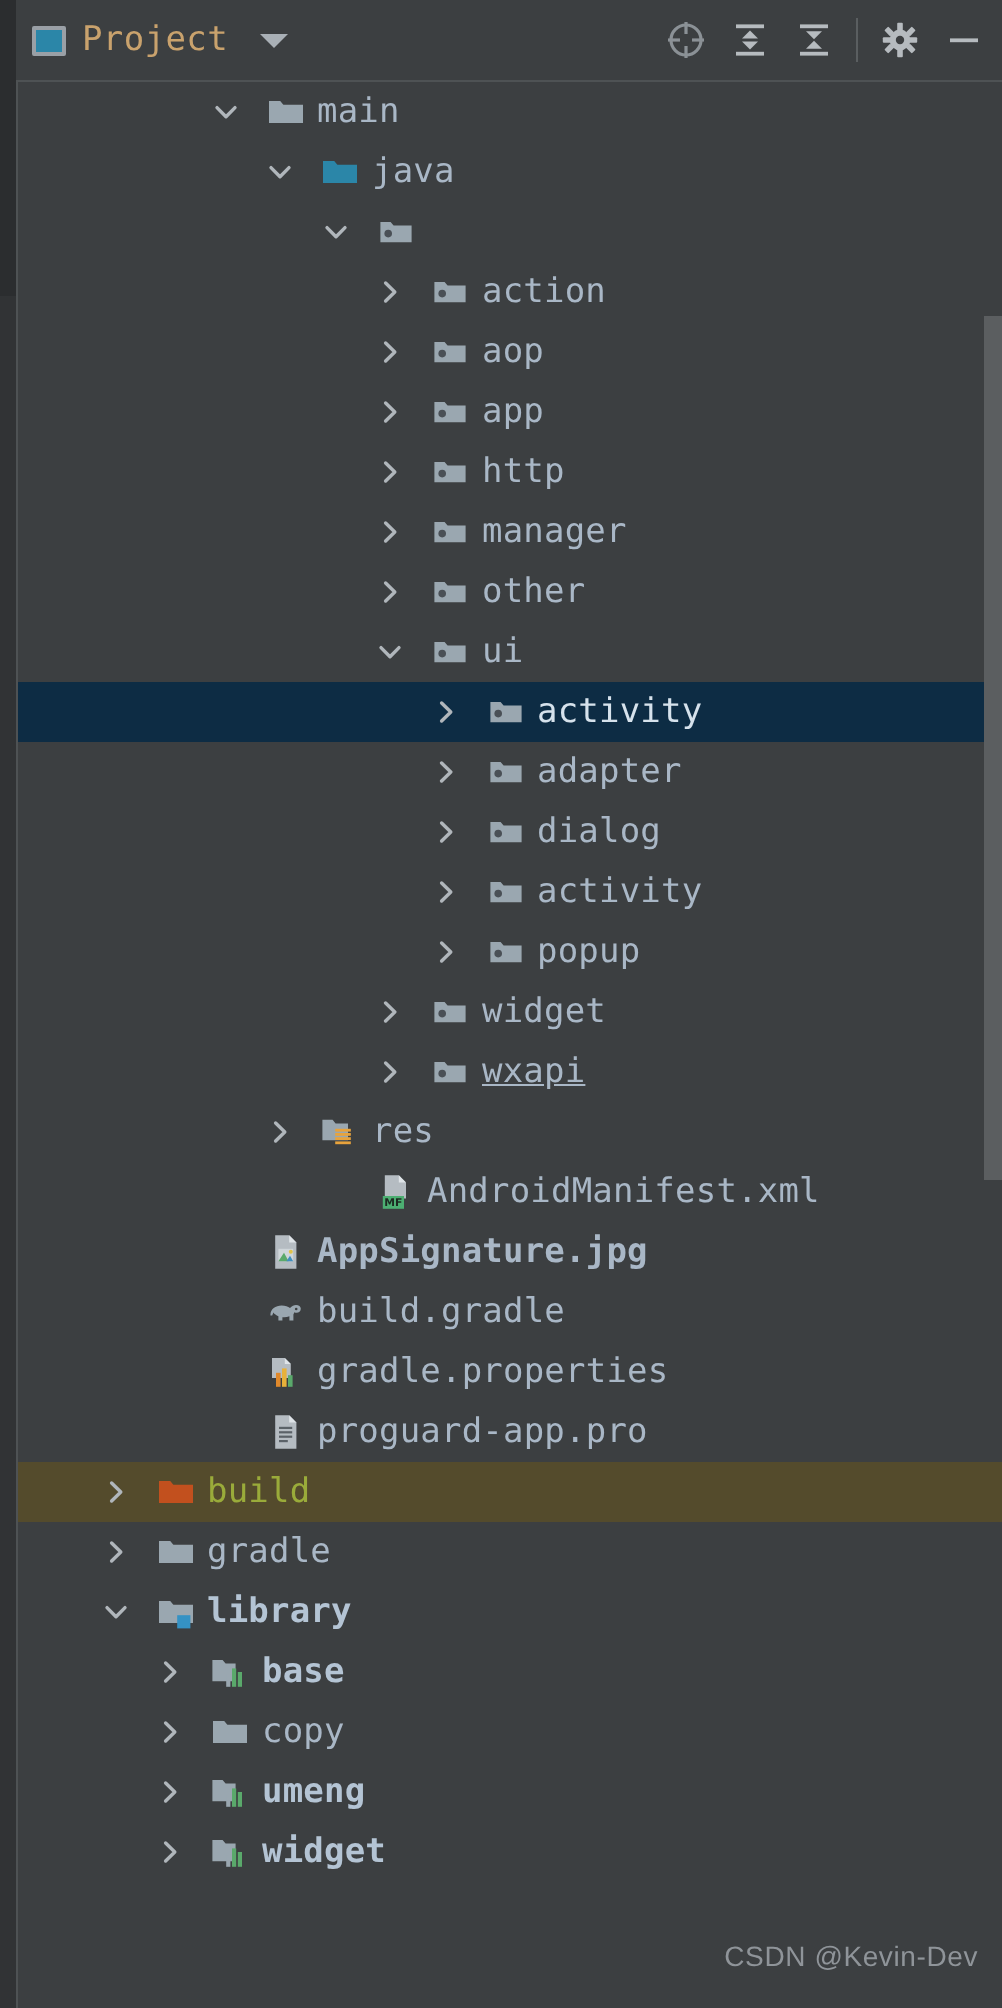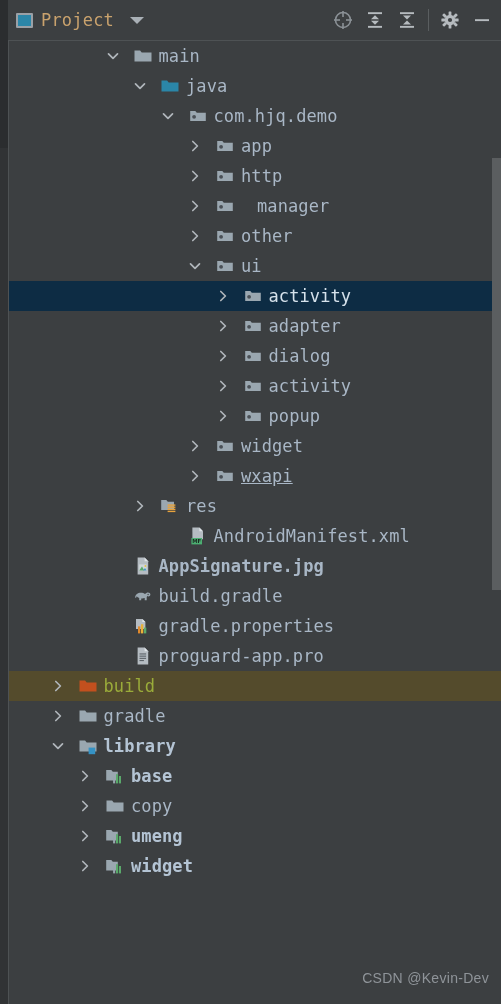--- a/index.html
+++ b/index.html
@@ -283,21 +283,48 @@
           <svg width="14" height="14" viewBox="0 0 14 14">
       <polyline points="2.5,4.8 7,9.4 11.5,4.8" fill="none" stroke="#b0b6bb" stroke-width="1.7" stroke-linecap="round" stroke-linejoin="round"></polyline>
     </svg>
         </span>
         <span class="ficon" style="left: 178.5px;">
           <svg width="20" height="20" viewBox="0 0 20 20">
         <path d="M2.2 5h5.1l1.5 1.8h9.0v8.3H2.2z" fill="#9aa7b0"></path>
         <circle cx="6.1" cy="10.8" r="1.9" fill="#4a5056"></circle>
       </svg>
         </span>
-        <span class="label" style="left: 204.5px;">com.hjq.demo</span>
+      </div>
+      <div class="row">
+        <span class="arrow" style="left: 179px;">
+          <svg width="14" height="14" viewBox="0 0 14 14">
+      <polyline points="4.8,2.5 9.4,7 4.8,11.5" fill="none" stroke="#b0b6bb" stroke-width="1.7" stroke-linecap="round" stroke-linejoin="round"></polyline>
+    </svg>
+        </span>
+        <span class="ficon" style="left: 206px;">
+          <svg width="20" height="20" viewBox="0 0 20 20">
+        <path d="M2.2 5h5.1l1.5 1.8h9.0v8.3H2.2z" fill="#9aa7b0"></path>
+        <circle cx="6.1" cy="10.8" r="1.9" fill="#4a5056"></circle>
+      </svg>
+        </span>
+        <span class="label" style="left: 232px;">action</span>
+      </div>
+      <div class="row">
+        <span class="arrow" style="left: 179px;">
+          <svg width="14" height="14" viewBox="0 0 14 14">
+      <polyline points="4.8,2.5 9.4,7 4.8,11.5" fill="none" stroke="#b0b6bb" stroke-width="1.7" stroke-linecap="round" stroke-linejoin="round"></polyline>
+    </svg>
+        </span>
+        <span class="ficon" style="left: 206px;">
+          <svg width="20" height="20" viewBox="0 0 20 20">
+        <path d="M2.2 5h5.1l1.5 1.8h9.0v8.3H2.2z" fill="#9aa7b0"></path>
+        <circle cx="6.1" cy="10.8" r="1.9" fill="#4a5056"></circle>
+      </svg>
+        </span>
+        <span class="label" style="left: 232px;">aop</span>
       </div>
       <div class="row">
         <span class="arrow" style="left: 179px;">
           <svg width="14" height="14" viewBox="0 0 14 14">
       <polyline points="4.8,2.5 9.4,7 4.8,11.5" fill="none" stroke="#b0b6bb" stroke-width="1.7" stroke-linecap="round" stroke-linejoin="round"></polyline>
     </svg>
         </span>
         <span class="ficon" style="left: 206px;">
           <svg width="20" height="20" viewBox="0 0 20 20">
         <path d="M2.2 5h5.1l1.5 1.8h9.0v8.3H2.2z" fill="#9aa7b0"></path>
@@ -325,21 +352,21 @@
           <svg width="14" height="14" viewBox="0 0 14 14">
       <polyline points="4.8,2.5 9.4,7 4.8,11.5" fill="none" stroke="#b0b6bb" stroke-width="1.7" stroke-linecap="round" stroke-linejoin="round"></polyline>
     </svg>
         </span>
         <span class="ficon" style="left: 206px;">
           <svg width="20" height="20" viewBox="0 0 20 20">
         <path d="M2.2 5h5.1l1.5 1.8h9.0v8.3H2.2z" fill="#9aa7b0"></path>
         <circle cx="6.1" cy="10.8" r="1.9" fill="#4a5056"></circle>
       </svg>
         </span>
-        <span class="label" style="left: 232px; margin-left: 16px;">manager</span>
+        <span class="label" style="left: 232px;">manager</span>
       </div>
       <div class="row">
         <span class="arrow" style="left: 179px;">
           <svg width="14" height="14" viewBox="0 0 14 14">
       <polyline points="4.8,2.5 9.4,7 4.8,11.5" fill="none" stroke="#b0b6bb" stroke-width="1.7" stroke-linecap="round" stroke-linejoin="round"></polyline>
     </svg>
         </span>
         <span class="ficon" style="left: 206px;">
           <svg width="20" height="20" viewBox="0 0 20 20">
         <path d="M2.2 5h5.1l1.5 1.8h9.0v8.3H2.2z" fill="#9aa7b0"></path>

